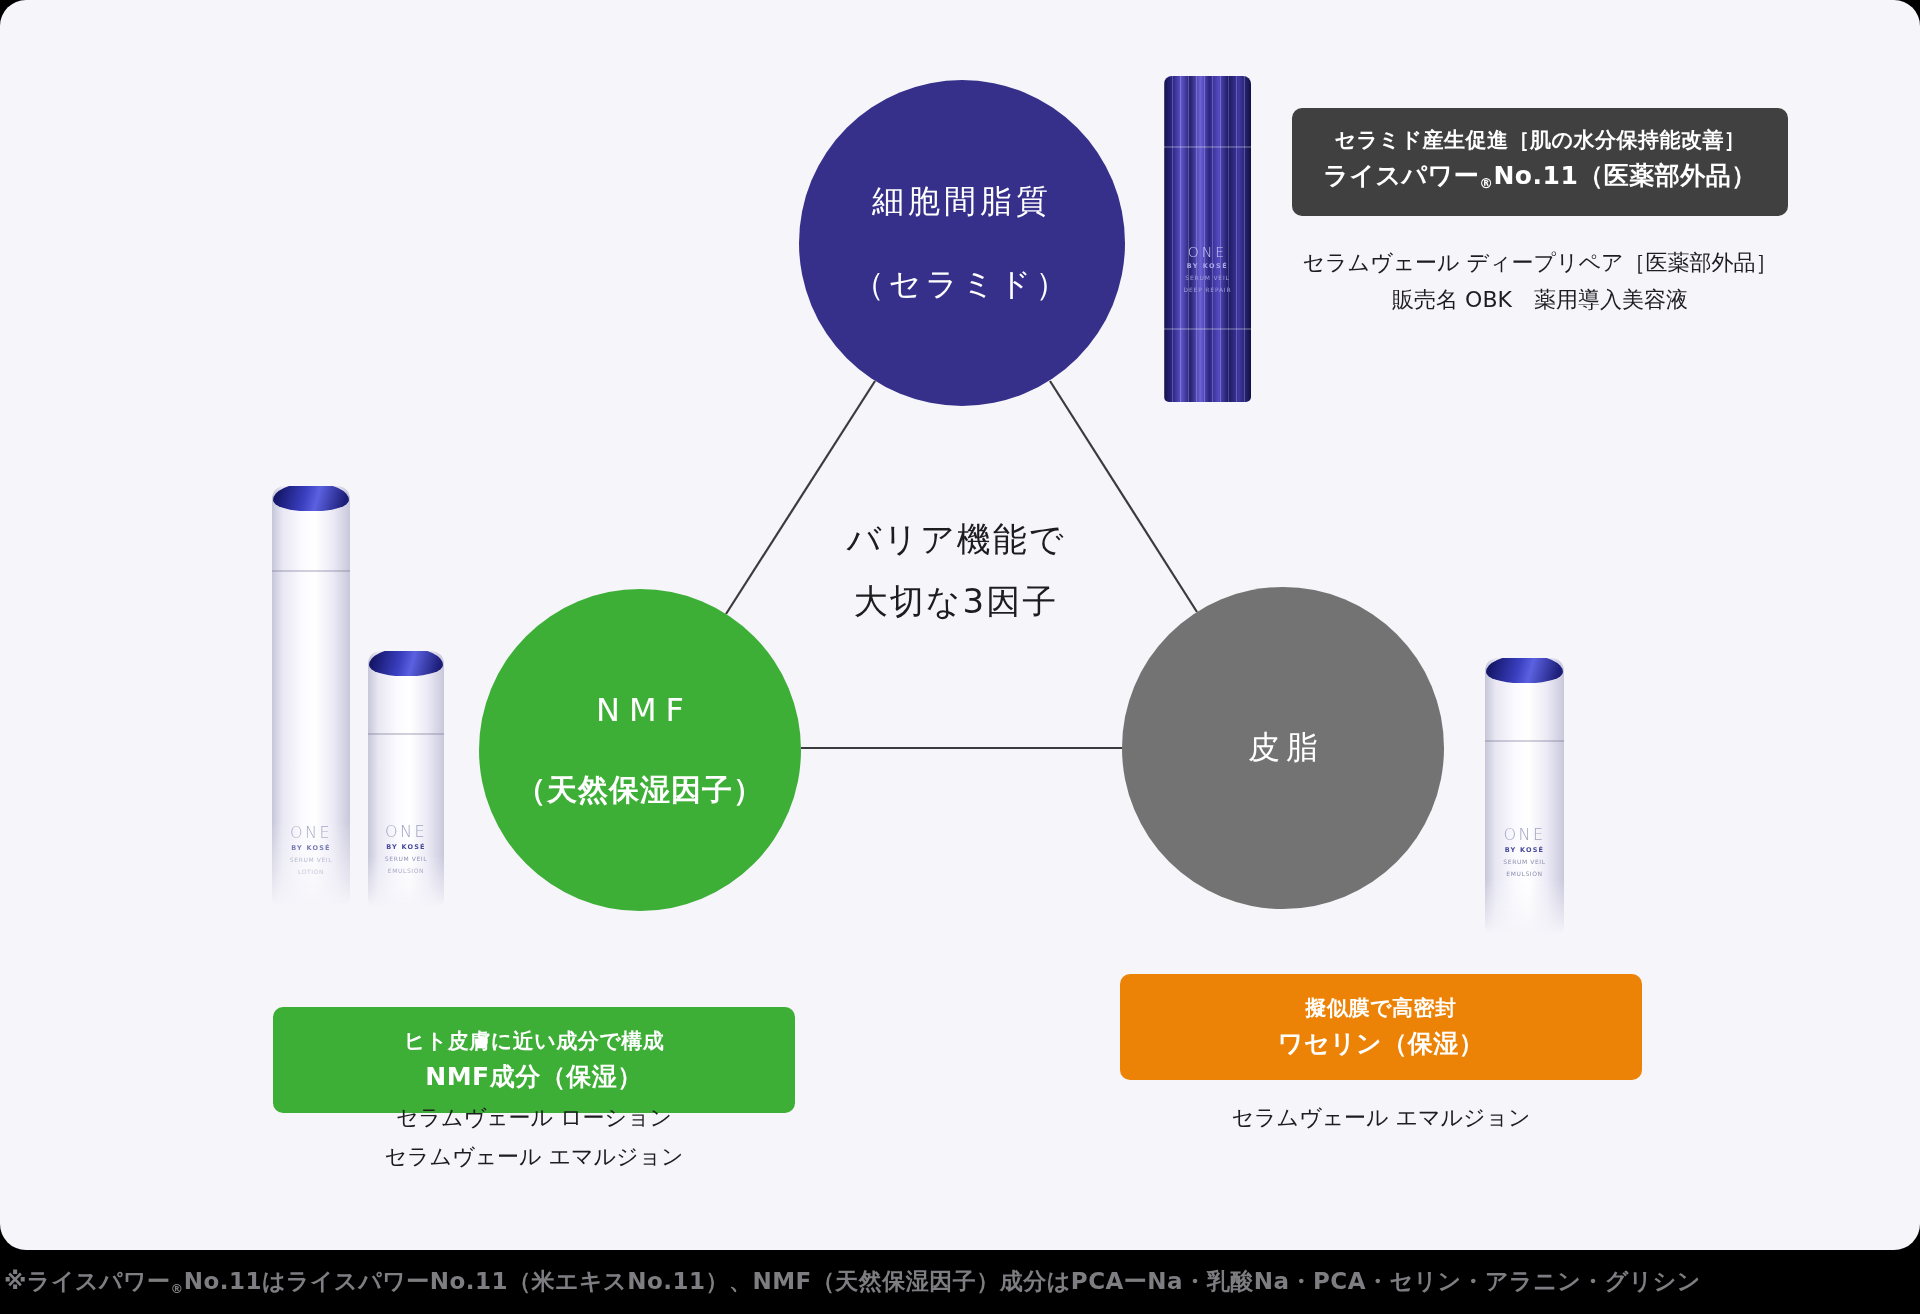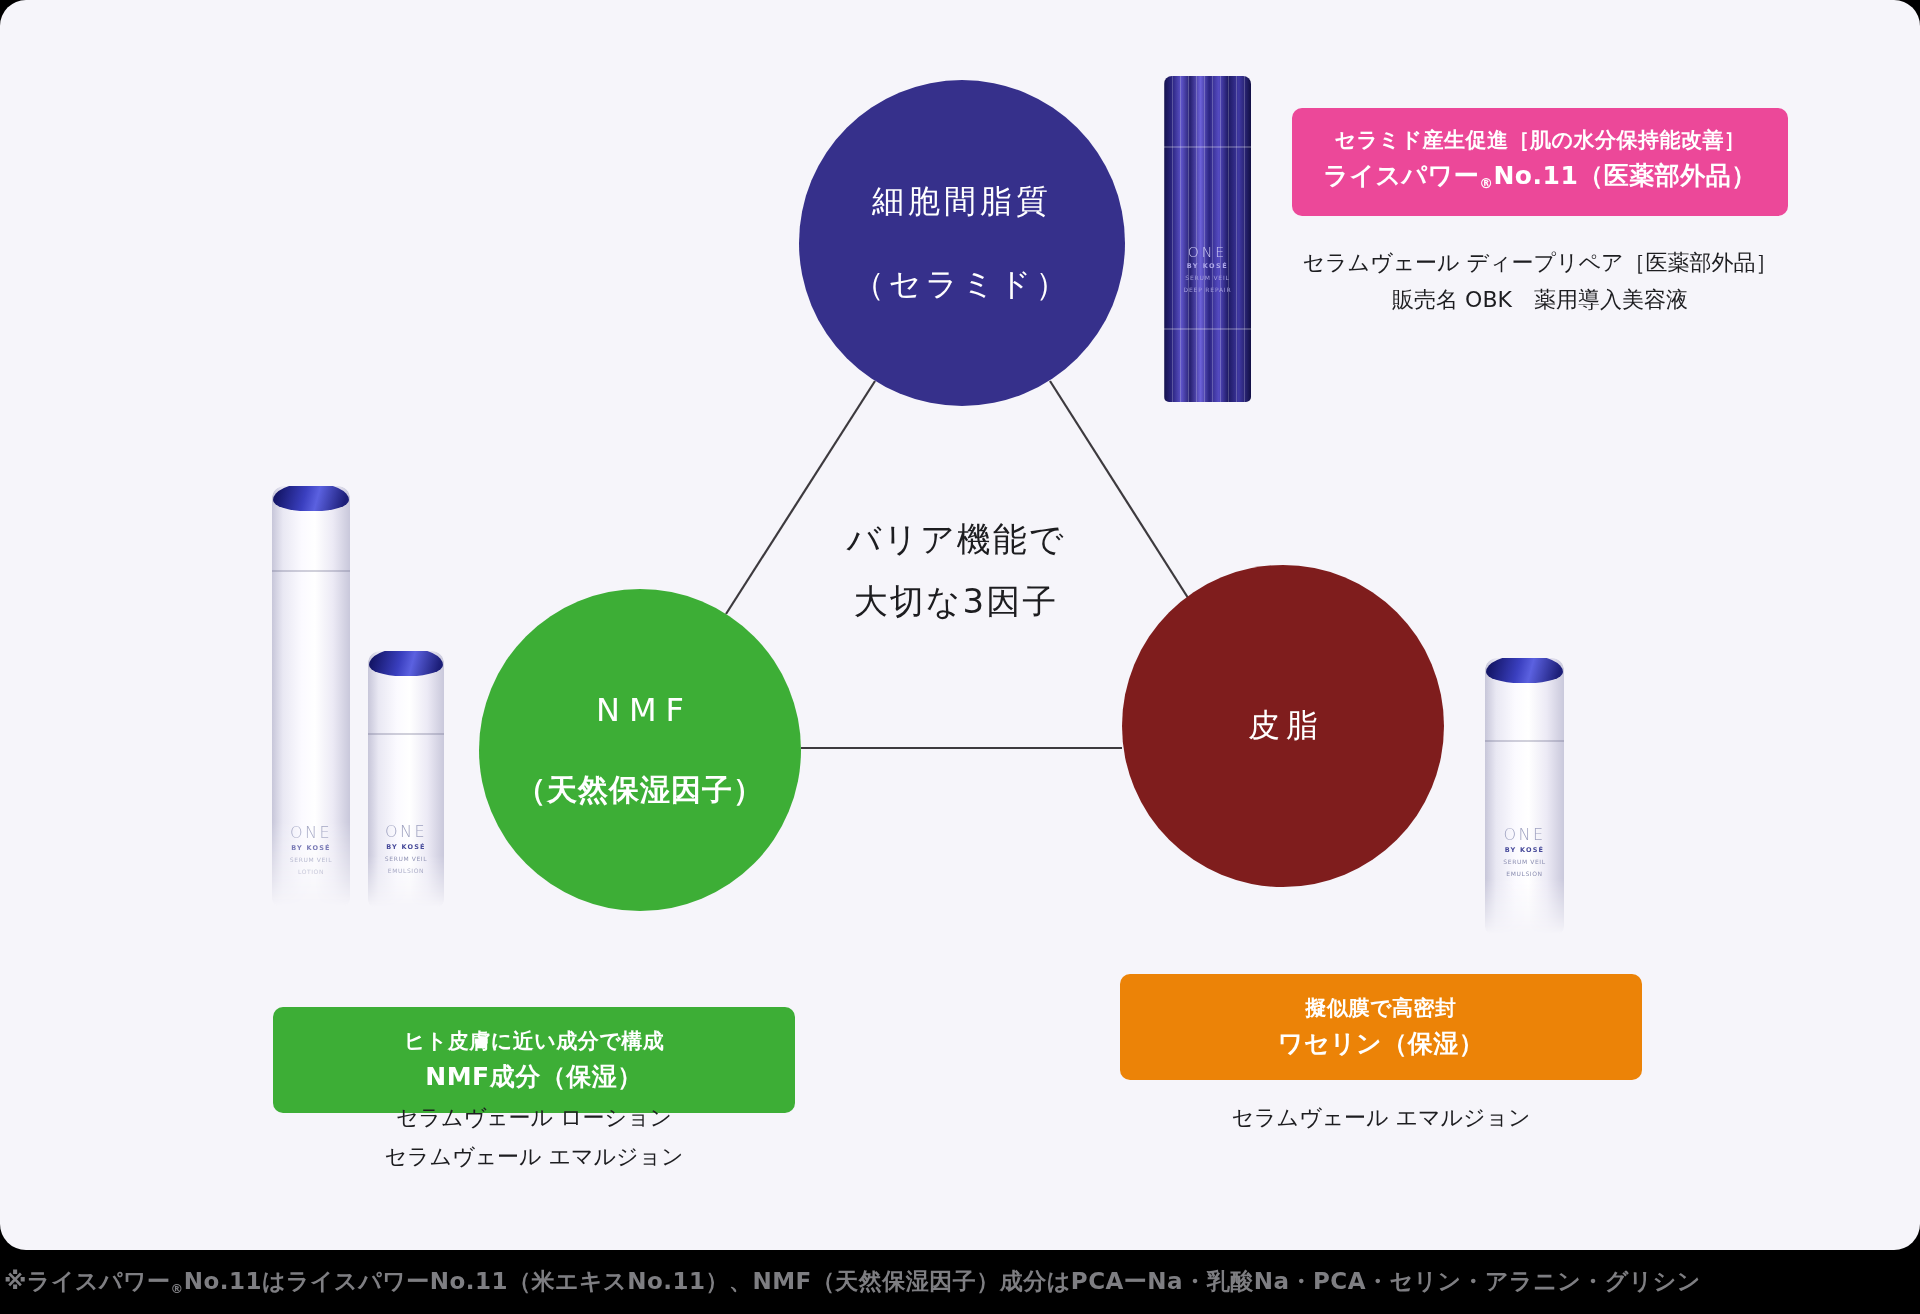--- a/index.html
+++ b/index.html
@@ -17,34 +17,34 @@
   
   .circle{
     position:absolute;border-radius:50%;color:#fff;text-align:center;
     display:flex;flex-direction:column;align-items:center;justify-content:center;gap:28px;
   }
   .c-lipids{left:799px;top:80px;width:326px;height:326px;background:#36308b;}
   .c-lipids .l1,.c-lipids .l2{font-size:32px;line-height:55px;letter-spacing:4px;font-weight:500;}
   .c-nmf{left:479px;top:589px;width:322px;height:322px;background:#3dae36;}
   .c-nmf .l1{font-size:32px;line-height:52px;letter-spacing:9px;font-weight:500;text-indent:9px;}
   .c-nmf .l2{font-size:30px;line-height:52px;letter-spacing:1px;font-weight:700;}
-  .c-sebum{left:1122px;top:565px;width:322px;height:322px;background:#7f1d1d;align-items:center;}
+  .c-sebum{left:1122px;top:587px;width:322px;height:322px;background:#737373;align-items:center;}
   .c-sebum .l1{font-size:32px;letter-spacing:6px;font-weight:500;text-indent:6px;}
 
   .center-label{
     position:absolute;left:806px;top:508px;width:300px;text-align:center;
     font-size:34px;line-height:62px;color:#1d1d20;font-weight:500;letter-spacing:2px;
   }
 
   
   .badge{
     position:absolute;border-radius:10px;color:#fff;text-align:center;
     display:flex;flex-direction:column;align-items:center;justify-content:center;
   }
-  .b-indigo{left:1292px;top:108px;width:496px;height:108px;background:#ec4899;}
+  .b-indigo{left:1292px;top:108px;width:496px;height:108px;background:#404040;}
   .b-green{left:273px;top:973px;width:522px;height:106px;background:#3dae36;margin-top:34px;}
   .b-orange{left:1120px;top:974px;width:522px;height:106px;background:#ec8307;}
   .badge .bl1{font-size:21px;font-weight:600;line-height:34px;letter-spacing:0.5px;}
   .badge .bl2{font-size:25px;font-weight:700;line-height:38px;letter-spacing:0.5px;}
   .reg{font-size:0.55em;vertical-align:-0.28em;}
 
   
   .caption{position:absolute;text-align:center;color:#1d1d20;font-weight:500;}
   .cap-deep{left:1292px;top:244px;width:496px;font-size:22px;line-height:37px;}
   .cap-nmf{left:273px;top:1098px;width:522px;font-size:22px;line-height:39px;}

